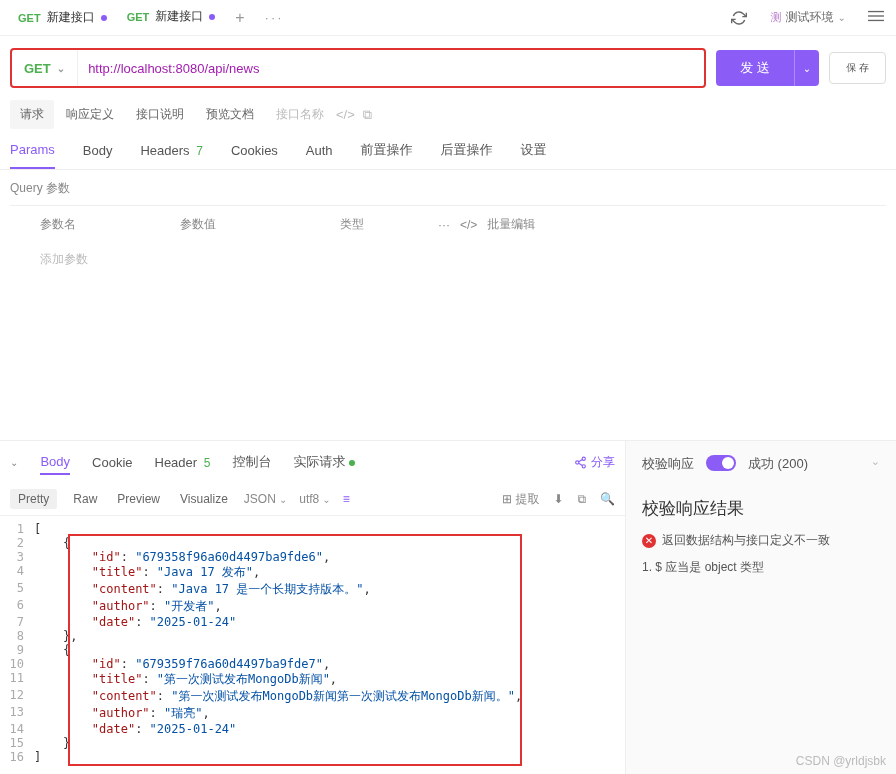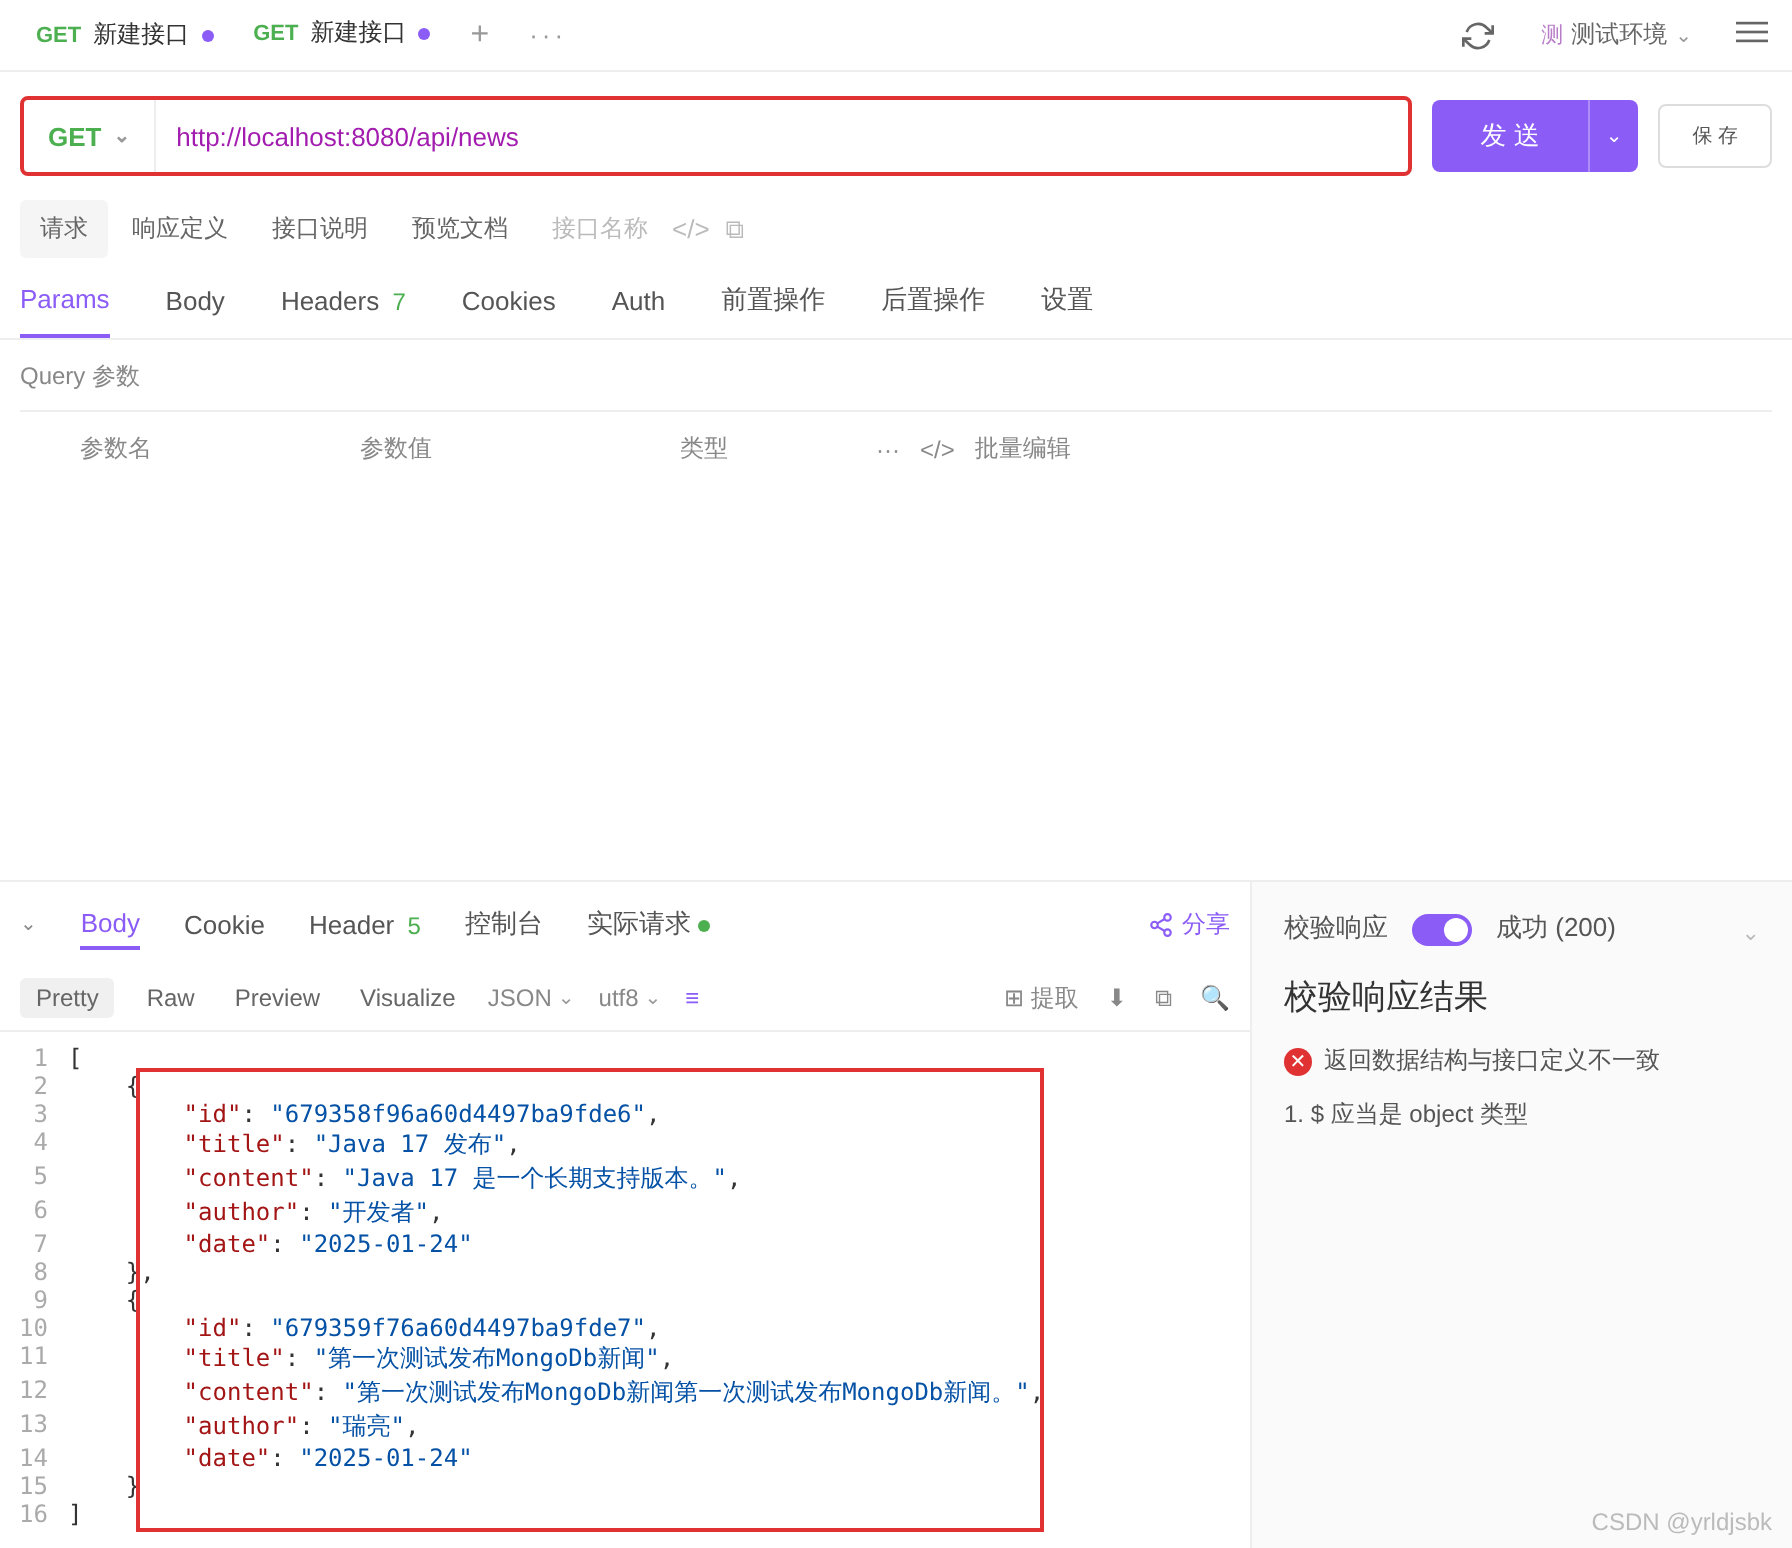--- a/index.html
+++ b/index.html
@@ -69,21 +69,21 @@
 .code-area { flex: 1; overflow: auto; position: relative; padding: 6px 0; font-family: Consolas, Monaco, monospace; font-size: 12px; }
 .code-line { display: flex; }
 .line-no { width: 34px; text-align: right; padding-right: 10px; color: #aaa; user-select: none; }
 .line-content { flex: 1; white-space: pre; }
 .tok-bracket { color: #333; }
 .tok-key { color: #a31515; }
 .tok-string { color: #0451a5; }
 .tok-punc { color: #333; }
 .red-box { position: absolute; border: 2px solid #e03232; pointer-events: none; left: 68px; top: 18px; width: 454px; height: 232px; }
 
-.resp-right-header { display: flex; align-items: flex-end; gap: 12px; font-size: 13px; color: #555; margin-bottom: 14px; }
+.resp-right-header { display: flex; align-items: flex-start; gap: 12px; font-size: 13px; color: #555; margin-bottom: 24px; }
 .toggle { width: 30px; height: 16px; background: #8b5cf6; border-radius: 8px; position: relative; }
 .toggle::after { content: ''; position: absolute; width: 12px; height: 12px; background: #fff; border-radius: 50%; top: 2px; right: 2px; }
 .resp-chevron { margin-left: auto; color: #bbb; font-size: 11px; }
 .stats-row { display: flex; gap: 14px; font-size: 12px; margin-bottom: 16px; }
 .stat-green { color: #4caf50; }
 .result-title { font-size: 17px; color: #333; margin-bottom: 12px; }
 .error-row { display: flex; align-items: center; gap: 6px; font-size: 12px; color: #555; margin-bottom: 10px; }
 .error-icon { width: 14px; height: 14px; border-radius: 50%; background: #e03232; color: #fff; display: flex; align-items: center; justify-content: center; font-size: 10px; flex-shrink: 0; }
 .rule-row { font-size: 12px; color: #555; }
 
@@ -171,20 +171,21 @@
   <div class="query-header">
     <div class="col-name">参数名</div>
     <div class="col-value">参数值</div>
     <div class="col-type">类型</div>
     <div class="col-actions">
       <span>···</span>
       <span>&lt;/&gt;</span>
       <span>批量编辑</span>
     </div>
   </div>
+  <div class="query-row">添加参数</div>
 </div>
 
 <div class="response-area">
   <div class="resp-left">
     <div class="resp-tabs">
       <span class="chevron-down" style="color:#888">⌄</span>
       <div class="resp-tab active">Body</div>
       <div class="resp-tab">Cookie</div>
       <div class="resp-tab">
         <span>Header</span>

